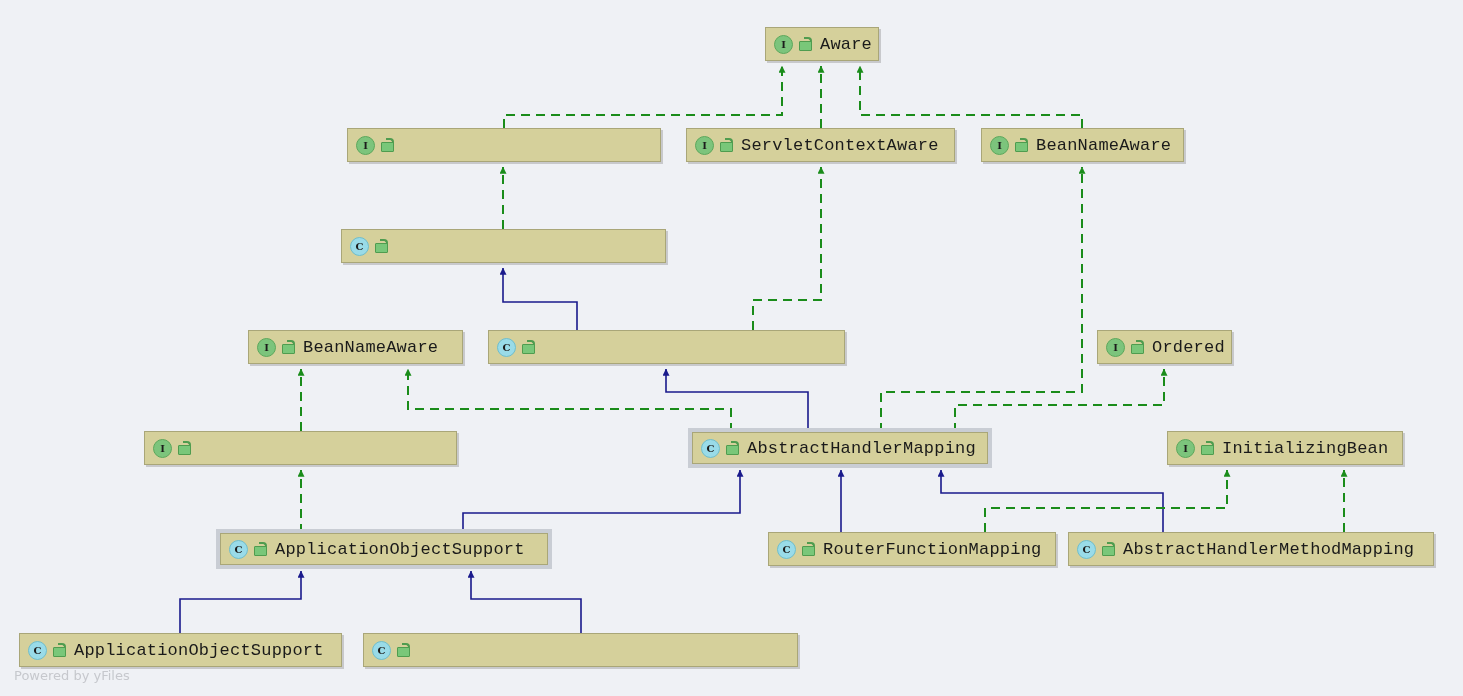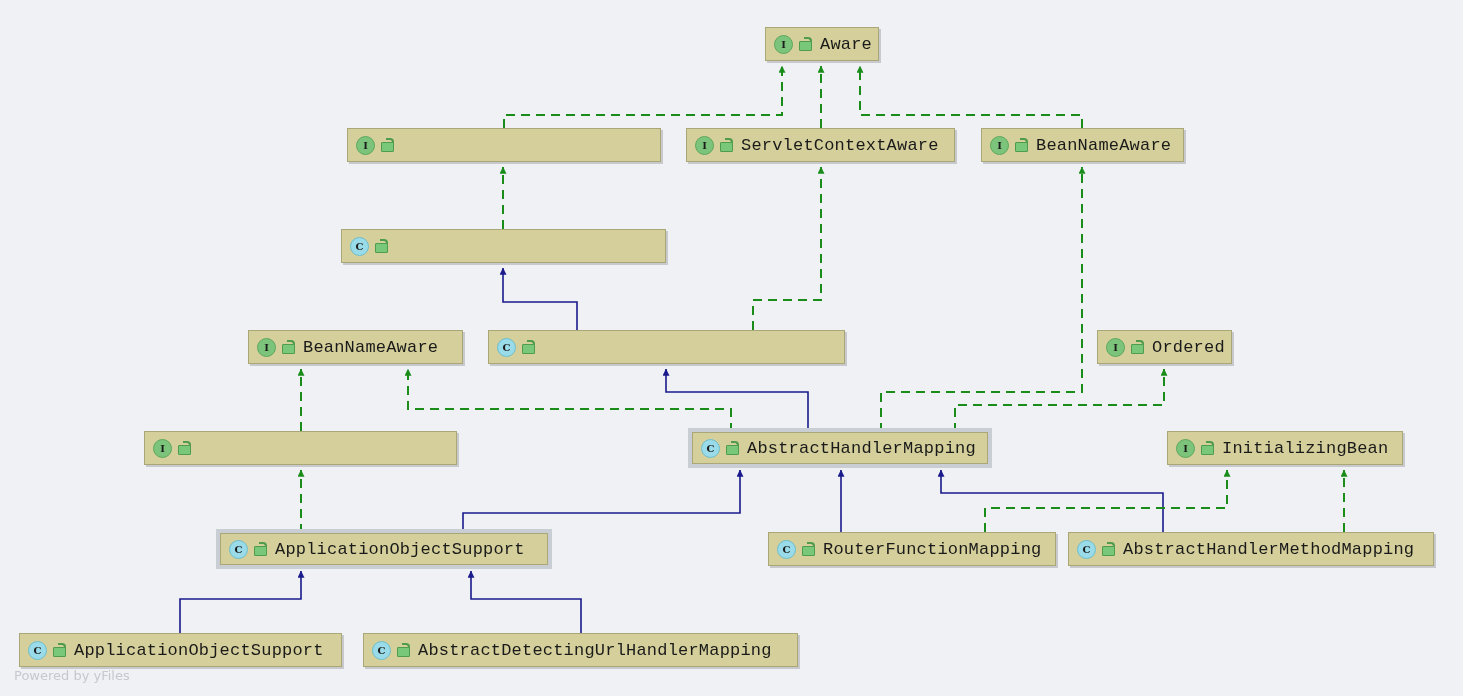--- a/index.html
+++ b/index.html
@@ -255,17 +255,16 @@
           <span class="lock-body"></span>
         </span>
         <span class="node-label">ApplicationObjectSupport</span>
       </div>
       <div class="node" style="left: 363px; top: 633px; width: 435px; height: 34px;">
         <span class="node-icon-type klass">C</span>
         <span class="node-icon-lock">
           <span class="lock-shackle"></span>
           <span class="lock-body"></span>
         </span>
-        <span class="node-label">AbstractDetectingUrlHandlerMapping</span>
       </div>
     </div>
   <div class="watermark" style="left:14px; top:668px;">Powered by yFiles</div>
 </div>
 
 </body></html>

